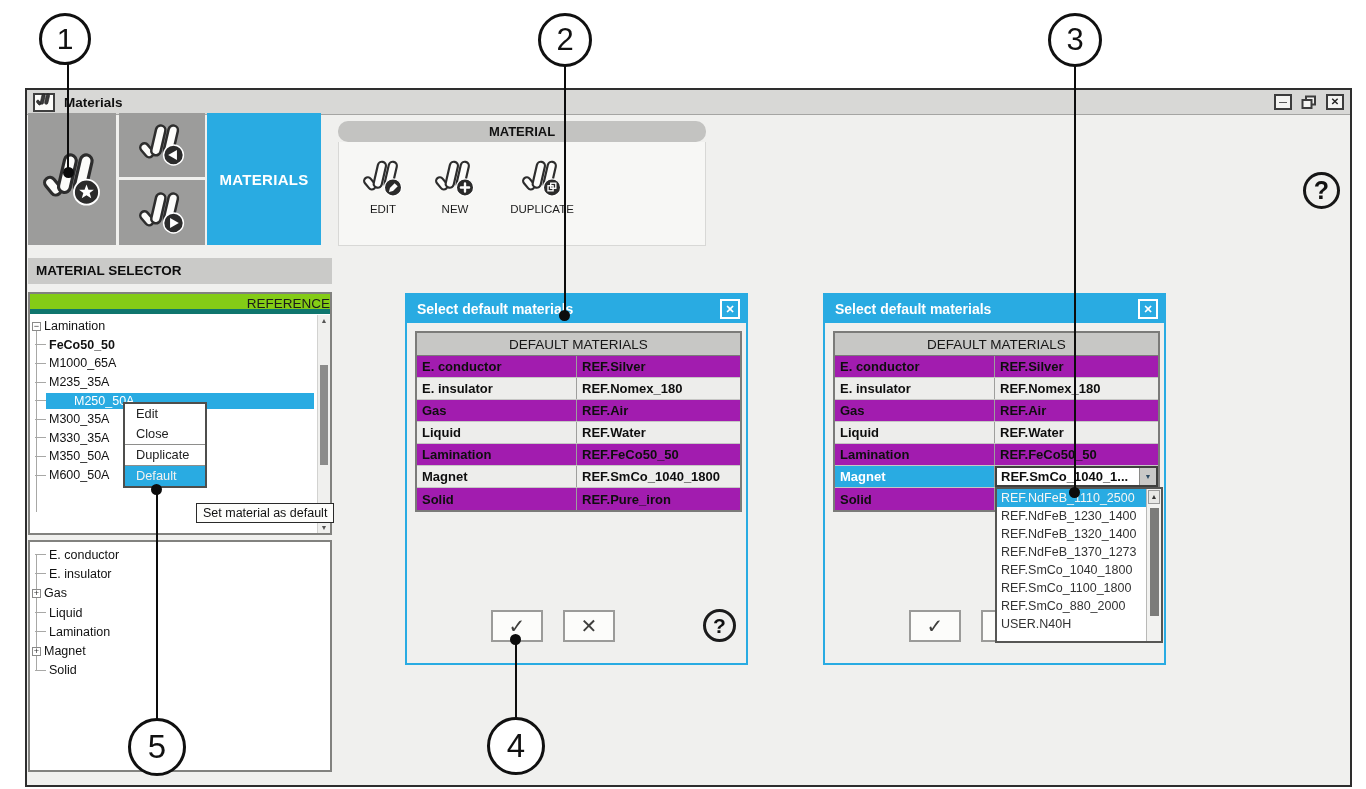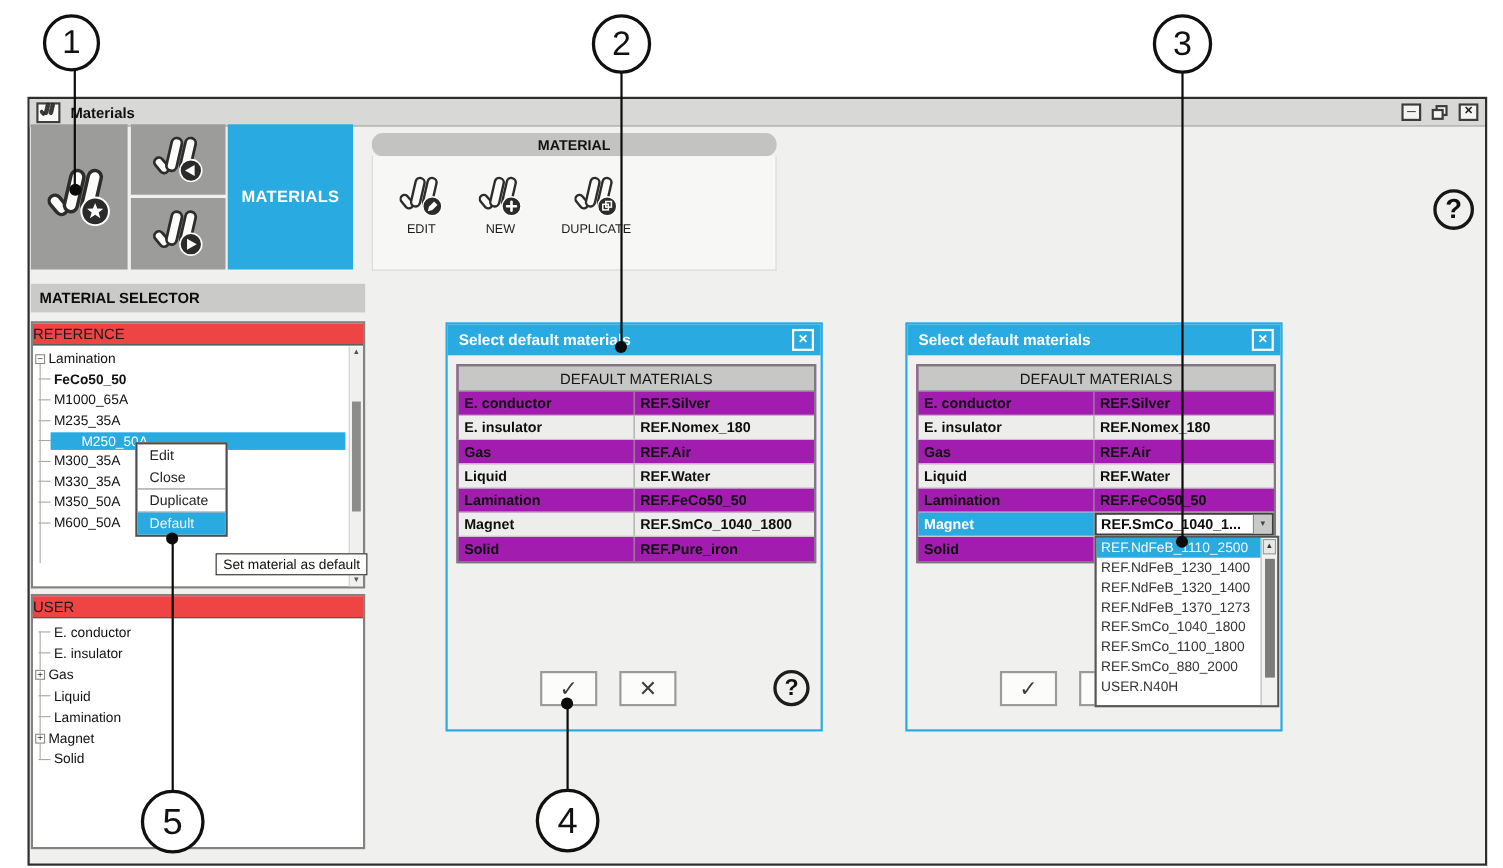--- a/index.html
+++ b/index.html
@@ -41,22 +41,22 @@
   #help-top{position:absolute;left:1303px;top:172px;width:37px;height:37px;border:3px solid #161616;
             border-radius:50%;display:flex;align-items:center;justify-content:center;
             font-size:25px;font-weight:bold;color:#111;background:#F0F0EE;}
 
   
   #selector-title{position:absolute;left:28px;top:258px;width:304px;height:26px;background:#CACAC8;
                   font-weight:bold;font-size:13.5px;line-height:26px;padding-left:8px;color:#0d0d0d;}
   .panel{position:absolute;left:28px;width:304px;border:2px solid #82827F;background:#fff;}
   #ref-panel{top:292px;height:243px;}
   #user-panel{top:540px;height:232px;}
-  .panel-header{height:20px;background:#ef4444;text-align:left;font-size:13.5px;line-height:20px;color:#1a1a1a;
-                border-bottom:1px solid #0f766e;}
+  .panel-header{height:20px;background:#84cc16;text-align:right;font-size:13.5px;line-height:20px;color:#1a1a1a;
+                border-bottom:5px solid #0f766e;}
   .tree{position:relative;padding-top:3px;height:calc(100% - 20px);overflow:hidden;}
   .trow{height:18.6px;display:flex;align-items:center;position:relative;font-size:12.5px;color:#111;padding-right:16px;}
   #user-panel .trow{height:19.3px;}
   .ebox{width:9px;height:9px;border:1px solid #8a8a89;background:#fff;font-size:9px;line-height:7px;
         text-align:center;color:#333;margin-left:2px;z-index:2;flex:none;}
   .stub{width:11px;height:1px;background:#A8A8A6;margin-left:5px;flex:none;}
   .lbl{padding:1px 3px;white-space:nowrap;}
   .trow.bold .lbl{font-weight:bold;}
   .trow.sel .lbl{background:var(--accent);color:#fff;flex:1;padding-left:28px;}
   .vline{position:absolute;left:6px;width:1px;background:#A8A8A6;z-index:1;}
@@ -291,21 +291,20 @@
         <div class="vline" style="top: 17px; height: 181px;"></div>
       </div>
     <div class="sbar">
       <div class="sb-up">▲</div>
       <div class="sb-thumb"></div>
       <div class="sb-dn">▼</div>
     </div>
   </div>
 
   <div class="panel" id="user-panel">
-    <div class="panel-header">USER</div>
     <div class="tree" id="user-tree">
         <div class="trow">
           <span class="stub"></span>
           <span class="lbl">E. conductor</span>
         </div>
         <div class="trow">
           <span class="stub"></span>
           <span class="lbl">E. insulator</span>
         </div>
         <div class="trow">

